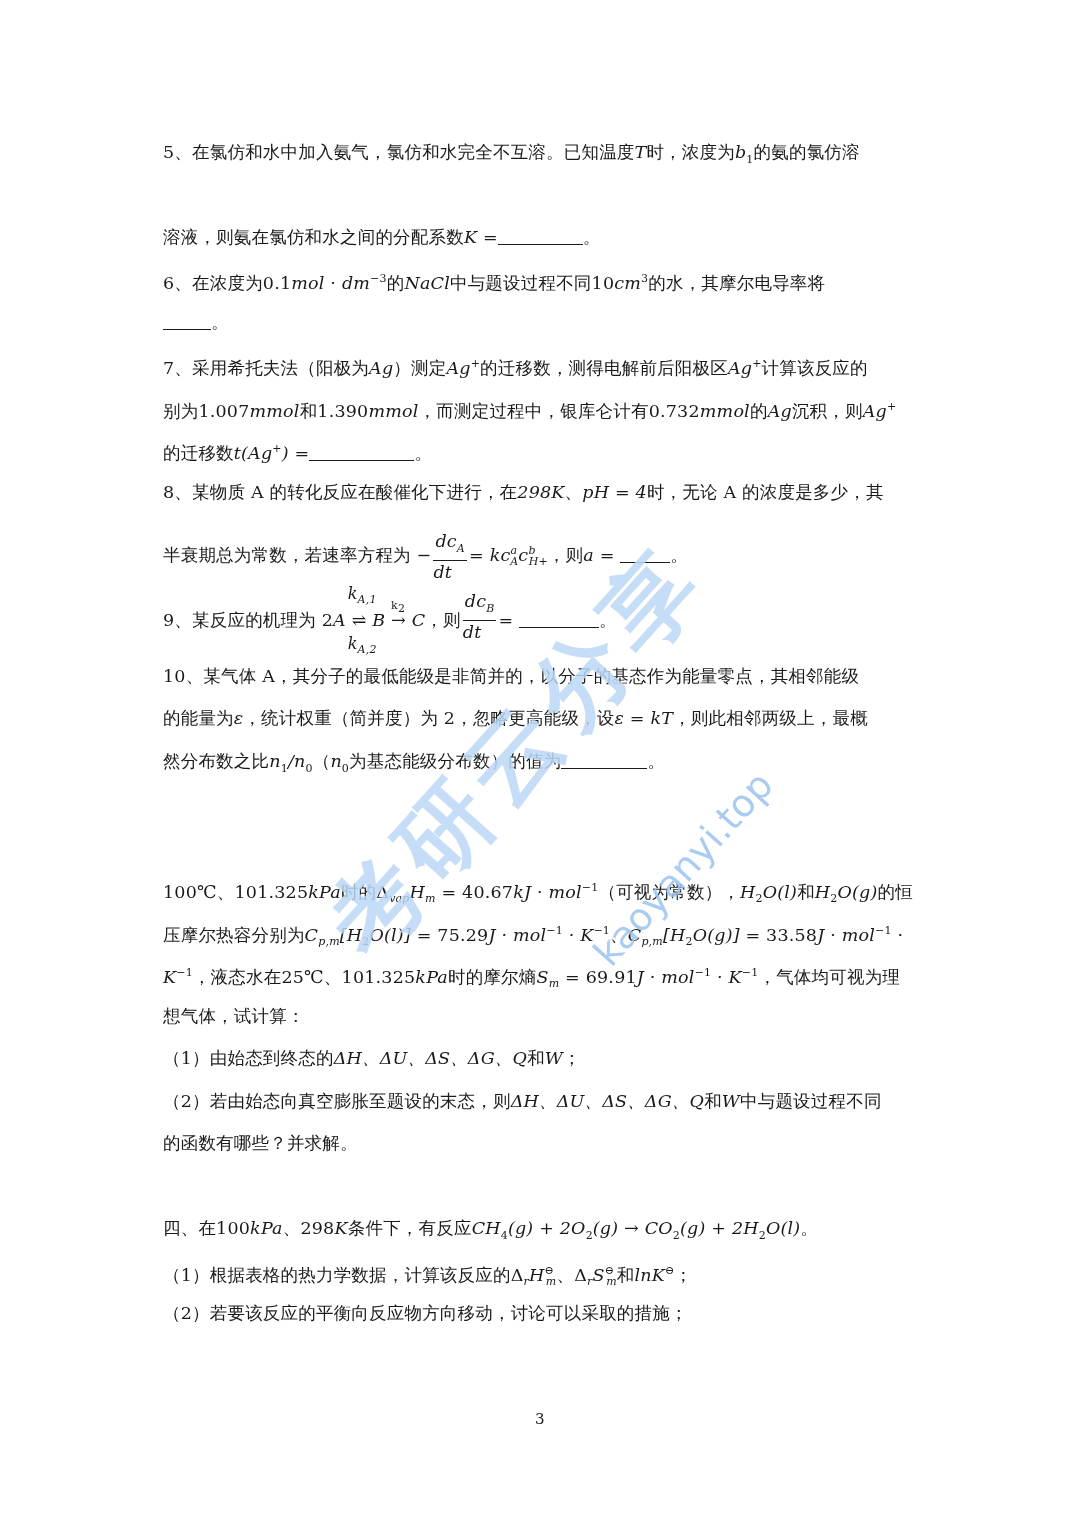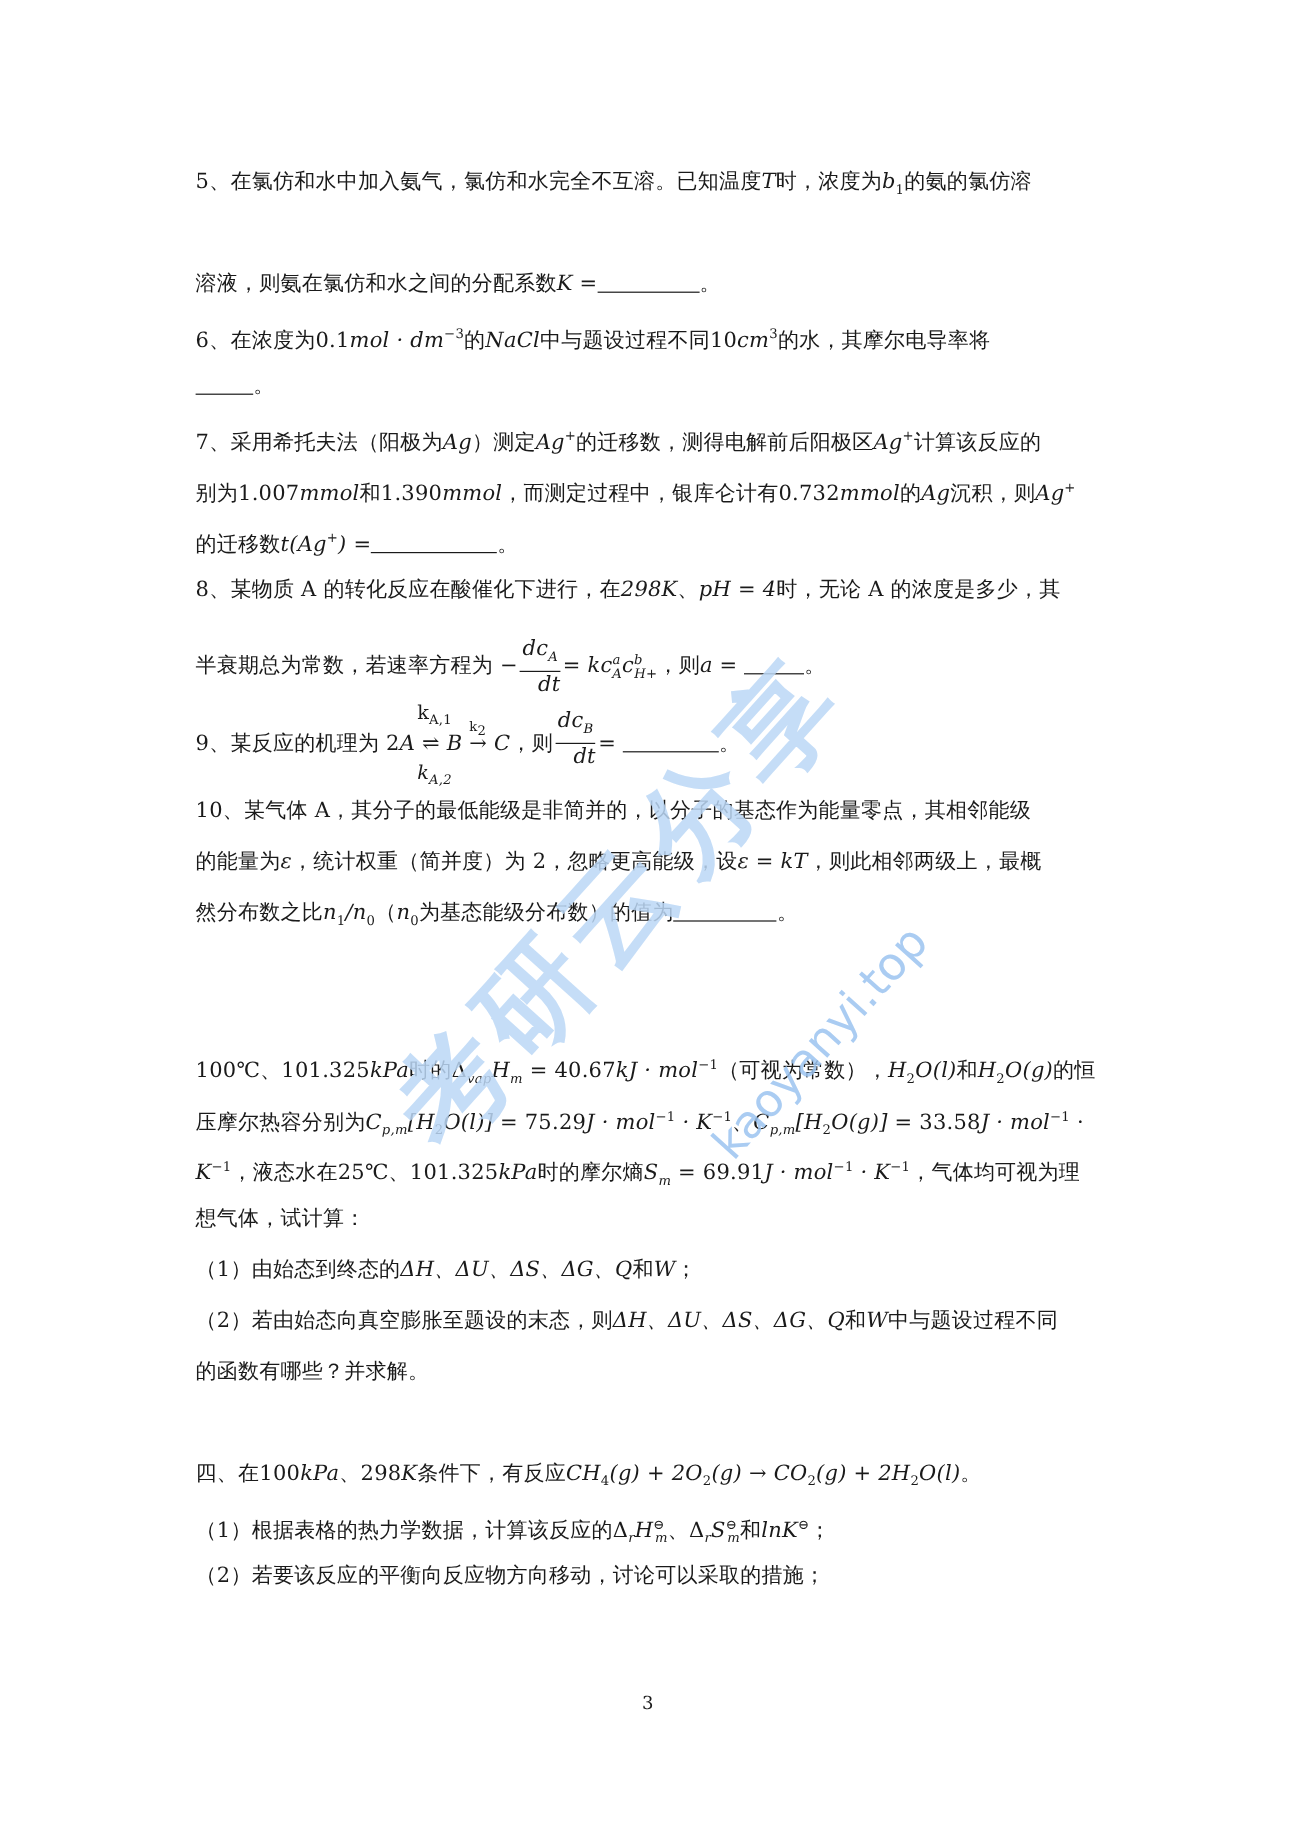--- a/index.html
+++ b/index.html
@@ -7,26 +7,26 @@
     width: 1080px; height: 1528px; background: #ffffff; position: relative; overflow: hidden;
     font-family: "DejaVu Serif", "Liberation Serif", serif; color: #1a1a1a;
   }
   .page { position: absolute; left: 0; top: 0; width: 860px; height: 1528px; }
   .line {
     position: absolute; left: 163px; white-space: nowrap;
     font-size: 17.5px; line-height: 24px; letter-spacing: 0.2px;
   }
   .m { font-family: "DejaVu Serif", "Liberation Serif", serif; font-style: italic; }
   .blank { display: inline-block; border-bottom: 1.5px solid #1a1a1a; height: 18px; vertical-align: -2px; }
-  .frac { display: inline-block; vertical-align: middle; text-align: right; font-style: italic; margin: 0 2px; }
+  .frac { display: inline-block; vertical-align: middle; text-align: left; font-style: italic; margin: 0 2px; }
   .frac .num { display: block; border-bottom: 1.3px solid #1a1a1a; padding: 0 2px; line-height: 22px; }
   .frac .den { display: block; line-height: 22px; }
   sub, sup { font-size: 11px; }
   .stack { display: inline-block; position: relative; }
-  .stack .top { position: absolute; left: -4px; top: -26px; font-size: 16px; }
+  .stack .top { position: absolute; left: -4px; top: -26px; font-style: italic; font-size: 16px; }
   .stack .bot { position: absolute; left: -4px; top: 24px; font-style: italic; font-size: 16px; }
   .arrowk { display: inline-block; position: relative; }
   .arrowk .k2 { position: absolute; left: 0px; top: -14px; font-size: 11px; }
   .pagenum { position: absolute; left: 535px; top: 1410px; font-size: 15px; }
   .wm { position: absolute; color: #bcd8f6; opacity: 0.85; pointer-events: none; white-space: nowrap; }
   .wm-cn { font-family: "DejaVu Serif", serif; font-size: 92px; font-weight: bold; transform: rotate(-48deg); transform-origin: left top; left: 300px; top: 900px; letter-spacing: 10px; }
   .wm-url { font-family: "DejaVu Sans", sans-serif; font-size: 38px; transform: rotate(-48deg); transform-origin: left top; left: 585px; top: 945px; color: #9cc4f0; }
 </style>
 </head>
 <body>

